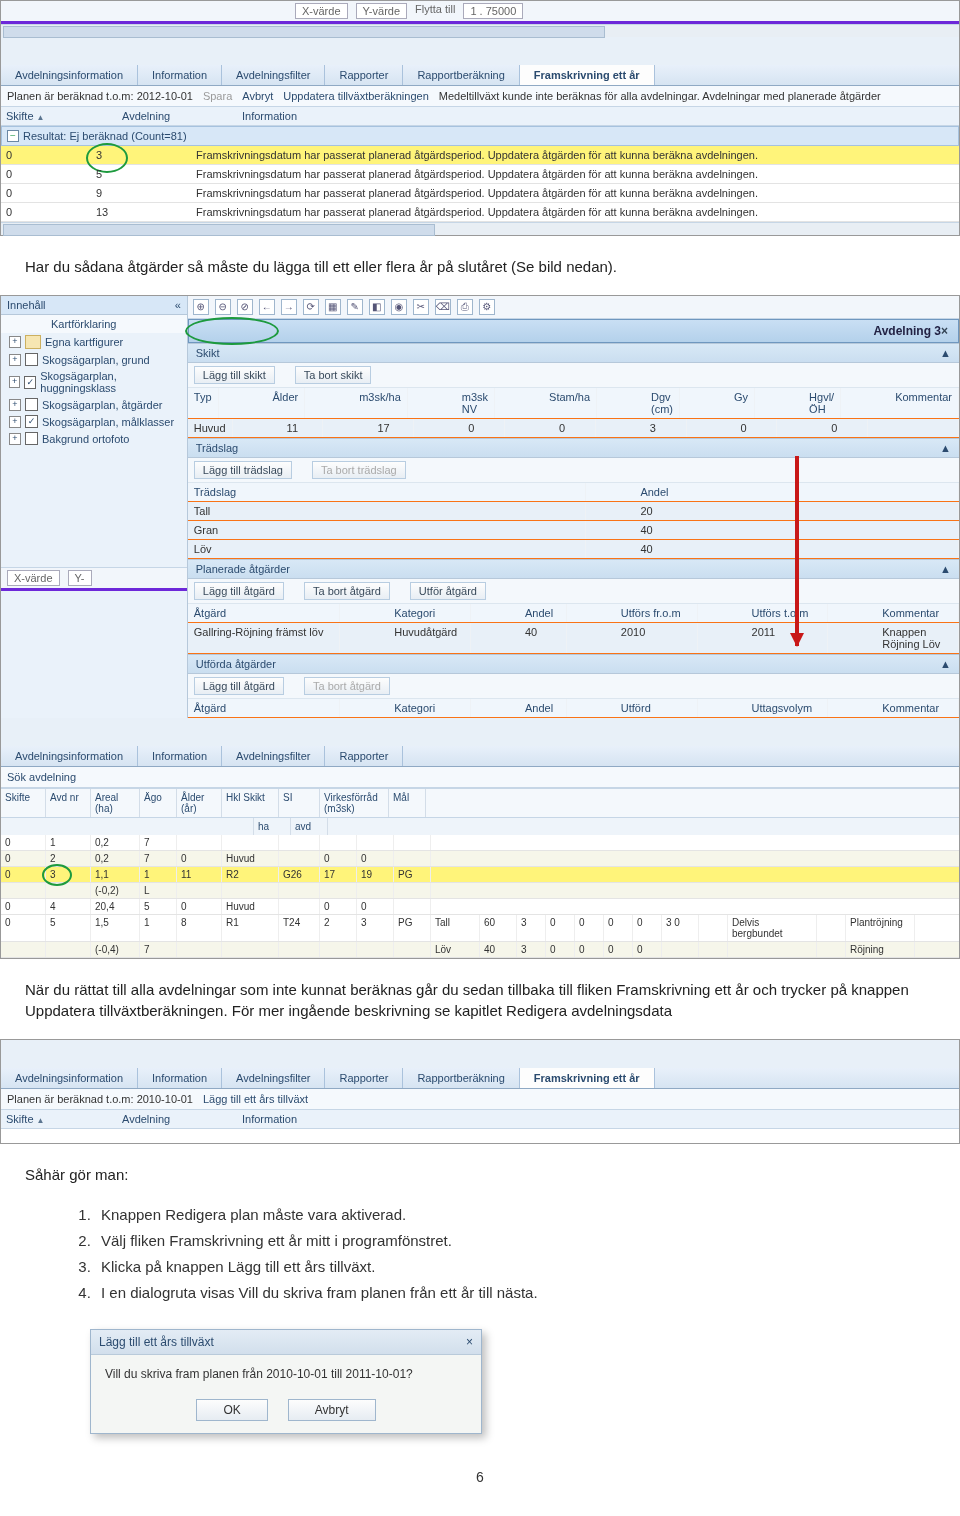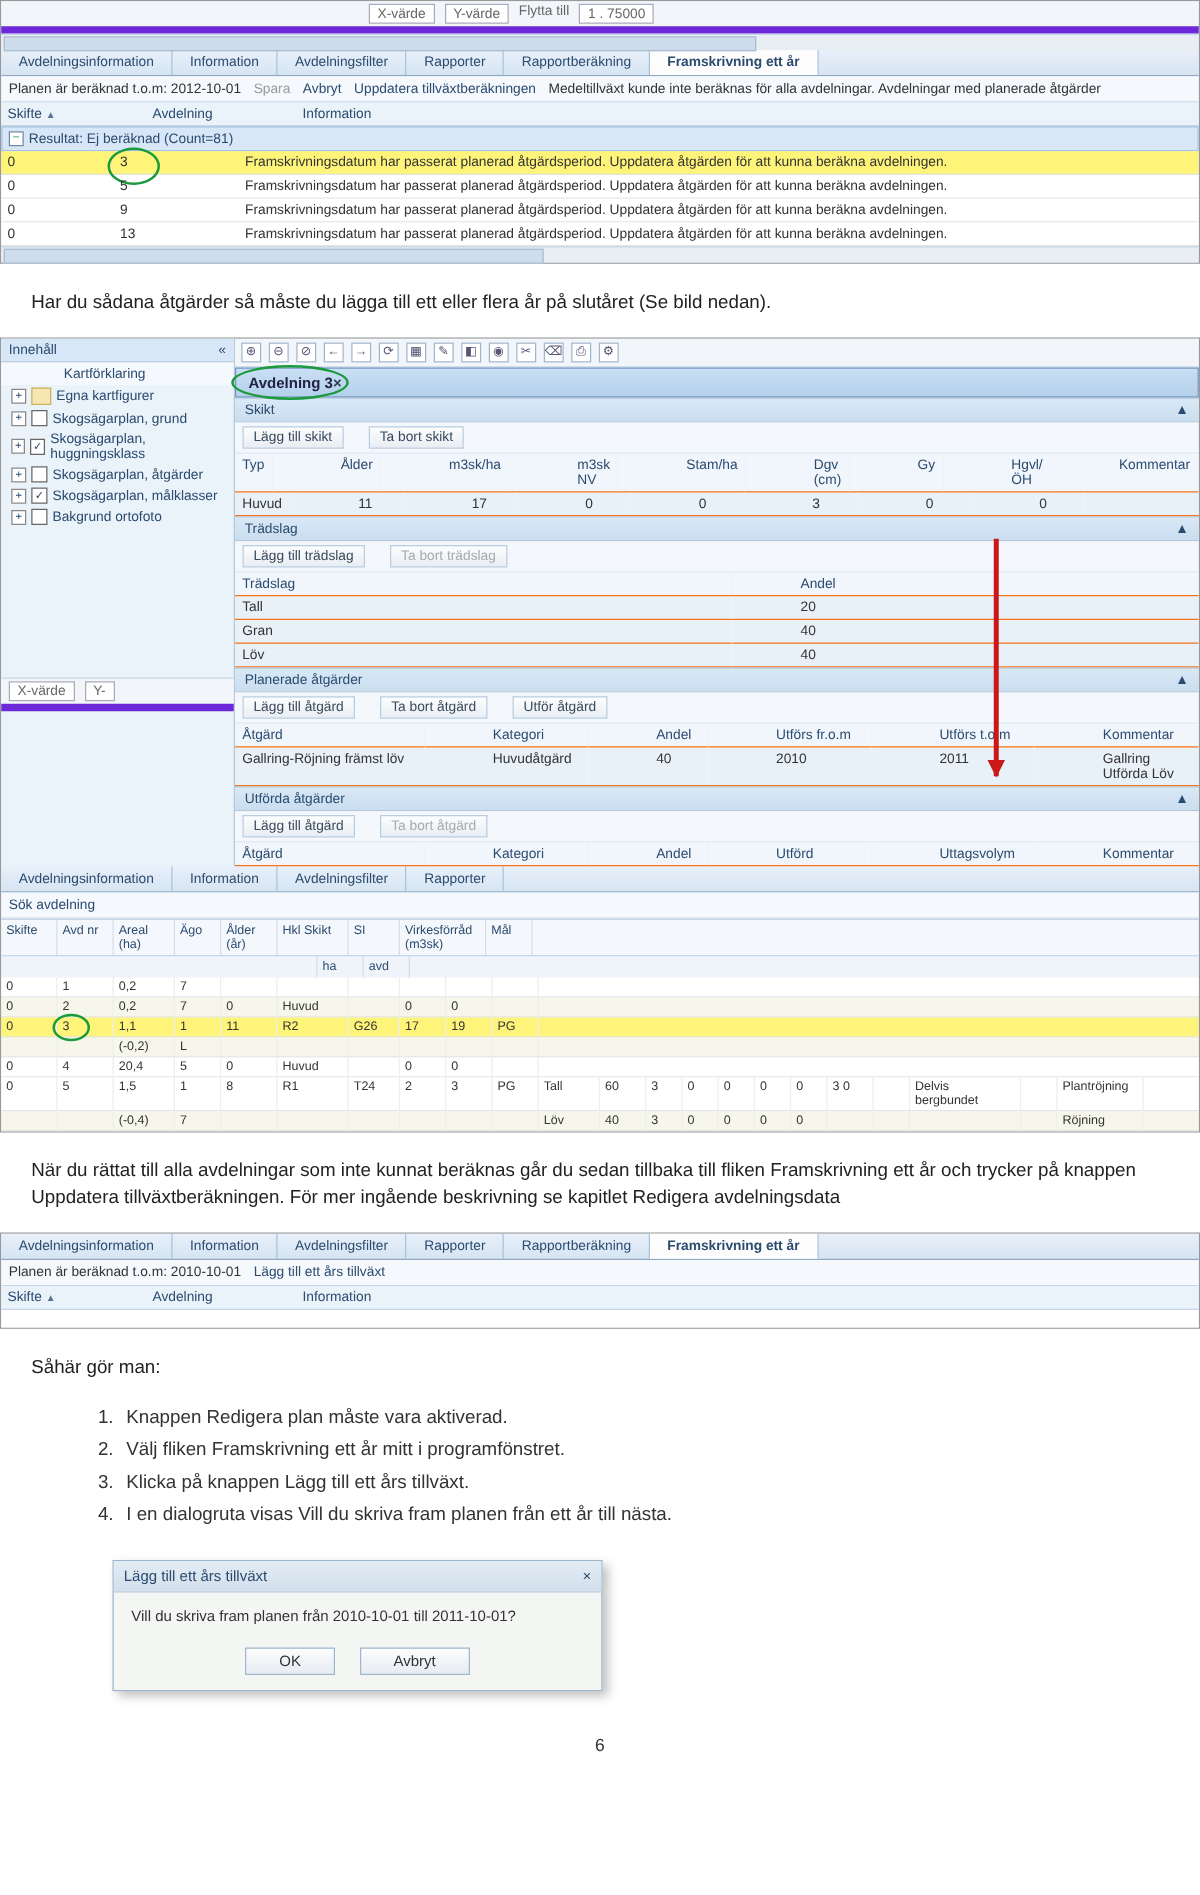--- a/index.html
+++ b/index.html
@@ -20,20 +20,21 @@
     font-size: 15px;
     line-height: 1.4;
     margin: 20px 30px 18px 25px;
     color: #222;
   }
   .tabs {
     display: flex;
     background: linear-gradient(#e8f0fa, #d6e4f2);
     border-bottom: 1px solid #8fa9c4;
     font-size: 11px;
+    margin-top: 28px;
   }
   .tab {
     padding: 4px 14px;
     border-right: 1px solid #aac2dc;
     color: #2b4b6f;
   }
   .tab.active {
     background: #fdfdfd;
     font-weight: bold;
   }
@@ -125,21 +126,21 @@
     width:14px; height:14px; border:1px solid #9fb6cd; background:#fff; font-size:10px; text-align:center; line-height:13px; color:#557;
   }
   .panel-title {
     background: linear-gradient(#c9dff4,#b4d1eb);
     border: 1px solid #6f97bf;
     padding: 4px 10px;
     color: #224;
     font-size: 12px;
     position: relative;
     display:flex;
-    justify-content: flex-start;
+    justify-content: flex-end;
   }
   .panel-title .circ {
     position:absolute;
     width:90px; height:24px;
     border:2px solid #1d9a3e;
     border-radius:50%;
     left:-4px; top:-3px;
   }
   .section-bar {
     background: linear-gradient(#d8e8f6,#cadef0);
@@ -206,21 +207,21 @@
     padding:5px 8px;
     font-size:12px;
     color:#2b4b6f;
     display:flex;
     justify-content:space-between;
   }
   .dialog .msg { padding:12px 14px; font-size:12px; color:#333; }
   .dialog .btns { display:flex; justify-content:center; gap:20px; padding:6px 0 12px; }
   .dialog .btns .btn { border:1px solid #9fb6cd; background:linear-gradient(#fdfdfd,#e6ecf2); padding:3px 26px; font-size:12px; }
   .pagenum { text-align:center; font-size:14px; margin:35px 0 20px; }
-  .coordbar { background:#f2f6fb; border-bottom:6px solid #6d28d9; padding:2px 6px; display:flex; gap:8px; font-size:11px; color:#666; }
+  .coordbar { background:#f2f6fb; border-bottom:3px solid #6d28d9; padding:2px 6px; display:flex; gap:8px; font-size:11px; color:#666; }
   .coordbar .field { border:1px solid #aab; background:#fff; padding:1px 6px; }
   .sort-arrow { font-size:8px; color:#5b7590; }
   .minus-box { width:10px; height:10px; border:1px solid #6a87a4; background:#fff; text-align:center; line-height:9px; font-size:10px; color:#4a6; }
   .scroll-x { height:12px; background:#e8eef4; border-top:1px solid #c6d6e6; position:relative;}
   .scroll-x .thumb { position:absolute; height:10px; top:1px; background:#cfdceb; border:1px solid #a9bdd1; }
 </style>
 </head>
 <body>
 
 <div class="screenshot">
@@ -425,21 +426,21 @@
             <div class="th">Utförs fr.o.m</div>
             <div class="th">Utförs t.o.m</div>
             <div class="th">Kommentar</div>
           </div>
         <div class="tr">
             <div class="td" style="flex:2">Gallring-Röjning främst löv</div>
             <div class="td">Huvudåtgärd</div>
             <div class="td" style="flex:.5">40</div>
             <div class="td">2010</div>
             <div class="td">2011</div>
-            <div class="td">Gallring Utförda Löv</div>
+            <div class="td">Knappen Röjning Löv</div>
           </div>
       </div>
       <div class="section-bar">
           <span>Utförda åtgärder</span>
           <span>▲</span>
         </div>
       <div class="btnrow">
         <span class="btn">Lägg till åtgärd</span>
         <span class="btn disabled">Ta bort åtgärd</span>
       </div>

